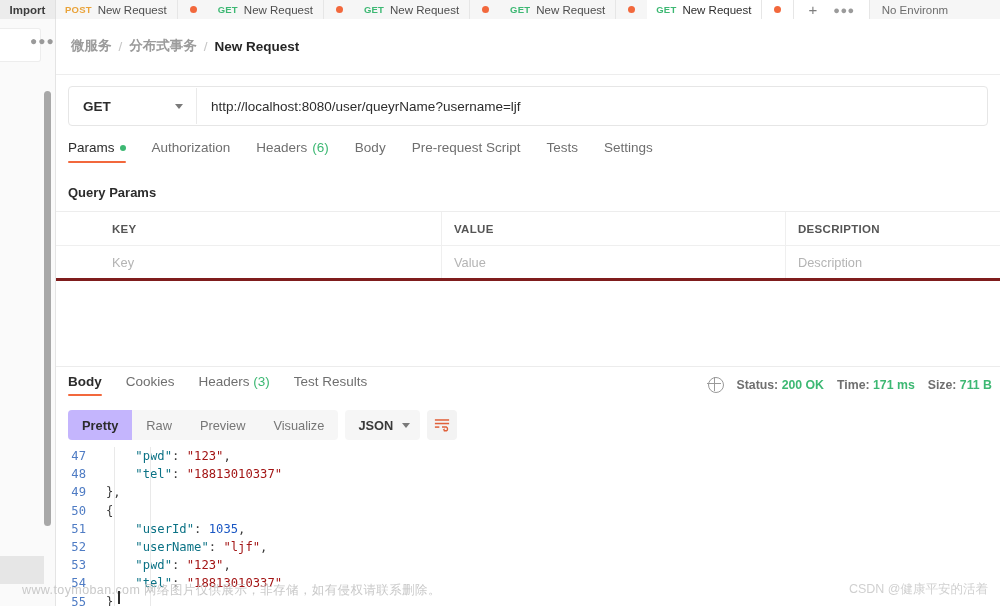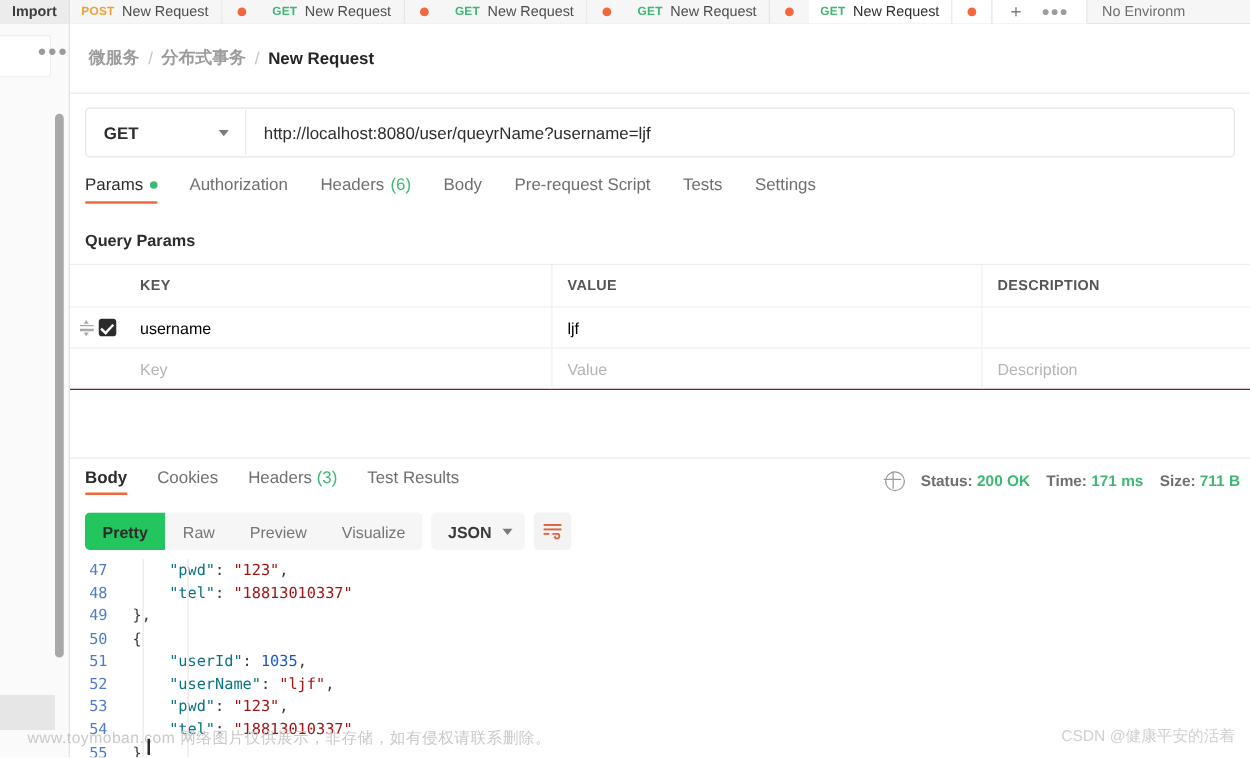--- a/index.html
+++ b/index.html
@@ -205,21 +205,21 @@
   .qp-label {
     position: absolute; left: 12px; top: 166px;
     font-size: 13px; font-weight: bold; color: #2c2c2c;
   }
 
   
   .ptable {
     position: absolute; left: 0; top: 192px;
     width: 944px;
     border-top: 1px solid #ededed;
-    border-bottom: 1px solid #7f1d1d;
+    border-bottom: 3px solid #7f1d1d;
   }
   .prow { display: flex; height: 32px; border-bottom: 1px solid #efefef; }
   .prow:last-child { border-bottom: none; }
   .pcell {
     display: flex; align-items: center;
     box-sizing: border-box;
     border-right: 1px solid #efefef;
     font-size: 12.8px;
   }
   .c-handle { width: 44px; justify-content: center; border-right: none; gap: 4px;}
@@ -298,21 +298,21 @@
     display: flex; align-items: center; gap: 7px;
   }
   .seg {
     display: flex; background: #f6f6f6; border-radius: 4px; height: 30px;
     overflow: hidden;
   }
   .seg div {
     display:flex; align-items:center; padding: 0 14px;
     font-size: 12.8px; color: #767676;
   }
-  .seg div.on { background: #22c55e; color: #2c2c2c; font-weight: bold; }
+  .seg div.on { background: #c4b5fd; color: #2c2c2c; font-weight: bold; }
   .json-sel {
     display:flex; align-items:center; gap: 9px;
     height: 30px; padding: 0 10px 0 13px;
     background:#f6f6f6; border-radius:4px;
     font-size: 12.8px; font-weight: bold; color:#3a3a3a;
   }
   .wrap-btn {
     width: 30px; height: 30px; background: #f3f3f3; border-radius: 4px;
     display:flex; align-items:center; justify-content:center;
   }
@@ -471,32 +471,20 @@
       </div>
 
     <div class="qp-label">Query Params</div>
 
     <div class="ptable">
       <div class="prow hdr">
         <div class="pcell c-handle"></div>
         <div class="pcell c-key">KEY</div>
         <div class="pcell c-val">VALUE</div>
         <div class="pcell c-desc">DESCRIPTION</div>
-      </div>
-      <div class="prow">
-        <div class="pcell c-handle">
-          <span class="sort-ico">
-              <i></i>
-              <i></i>
-            </span>
-          <span class="chk"></span>
-        </div>
-        <div class="pcell c-key">username</div>
-        <div class="pcell c-val">ljf</div>
-        <div class="pcell c-desc"></div>
       </div>
       <div class="prow">
         <div class="pcell c-handle"></div>
         <div class="pcell c-key ph">Key</div>
         <div class="pcell c-val ph">Value</div>
         <div class="pcell c-desc ph">Description</div>
       </div>
     </div>
 
     <div class="resp-divider"></div>

